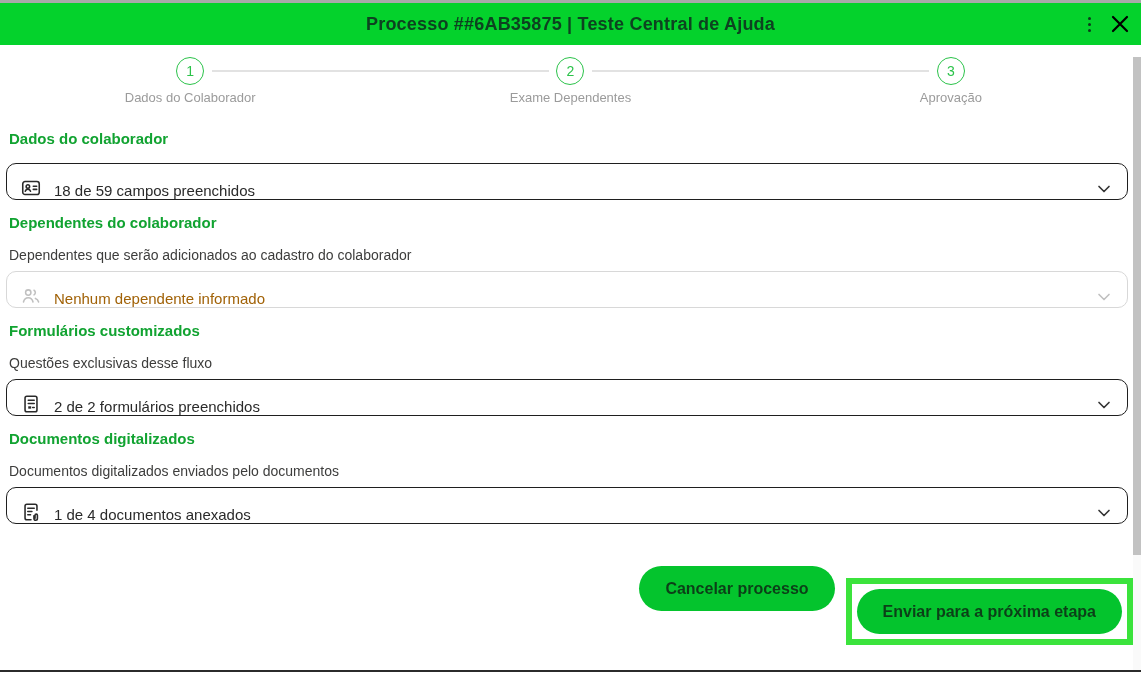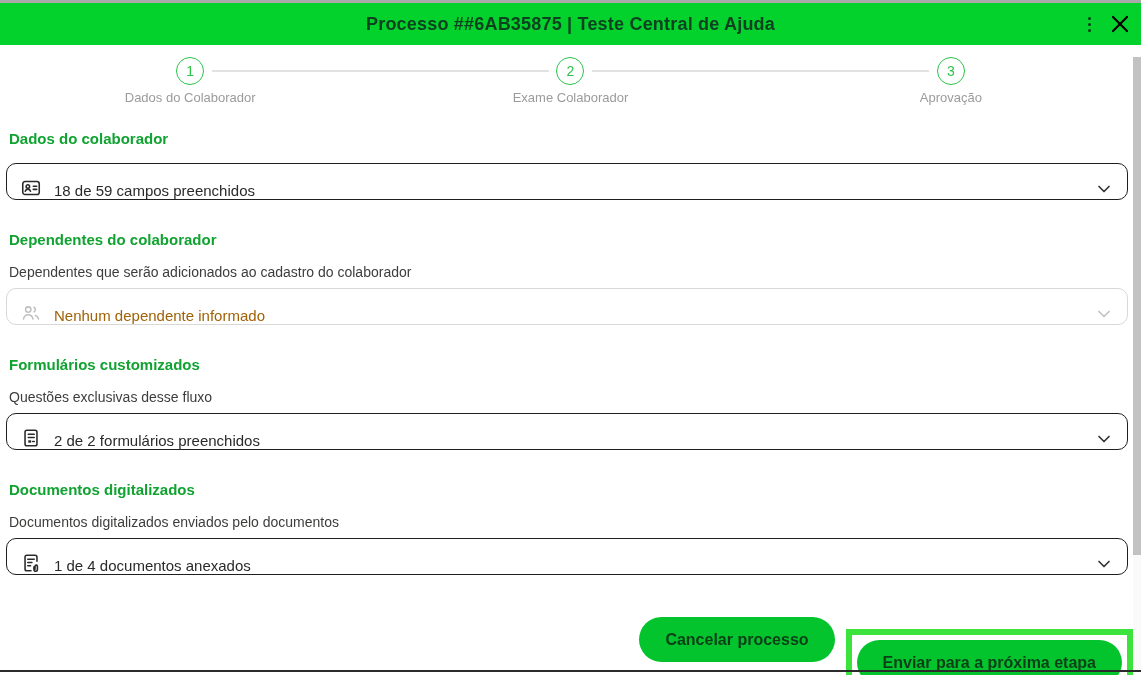--- a/index.html
+++ b/index.html
@@ -62,21 +62,21 @@
   .step-label { margin-top: 5px; font-size: 13px; color: #9b9b9b; }
   .step:not(:first-child)::before,
   .step:not(:last-child)::after {
     content: ""; position: absolute; top: 13px; height: 2px; background: #e2e2e2;
   }
   .step:not(:first-child)::before { left: 0; right: calc(50% + 22px); }
   .step:not(:last-child)::after { left: calc(50% + 22px); right: 0; }
 
   
   .sections { padding: 0 13px 0 6px; }
-  .section:not(.first) { margin-top: 32px; }
+  .section:not(.first) { margin-top: 15px; }
   .section.first { margin-top: 26px; }
   .section-title {
     color: #11a331; font-size: 15px; line-height: 15px; font-weight: bold;
     margin: 0 0 17px 3px;
   }
   .section-desc {
     color: #3d3d3c; font-size: 14px; line-height: 16px;
     margin: 0 0 8px 3px;
   }
   .dropdown {
@@ -136,21 +136,21 @@
     </div>
   </div>
 
   <div class="stepper">
     <div class="step">
       <div class="step-circle">1</div>
       <div class="step-label">Dados do Colaborador</div>
     </div>
     <div class="step">
       <div class="step-circle">2</div>
-      <div class="step-label">Exame Colaborador</div>
+      <div class="step-label">Exame Dependentes</div>
     </div>
     <div class="step">
       <div class="step-circle">3</div>
       <div class="step-label">Aprovação</div>
     </div>
   </div>
 
   <div class="sections">
 
     <div class="section first">

